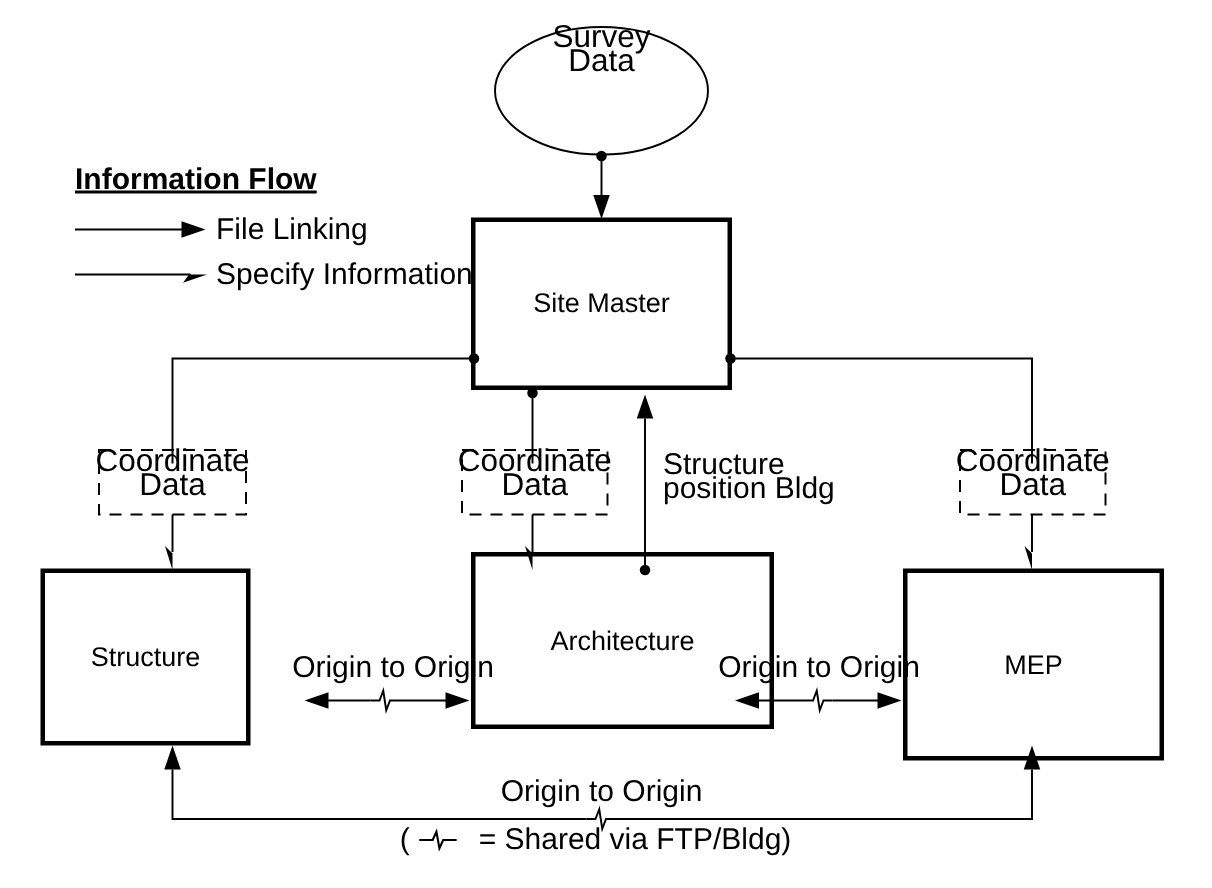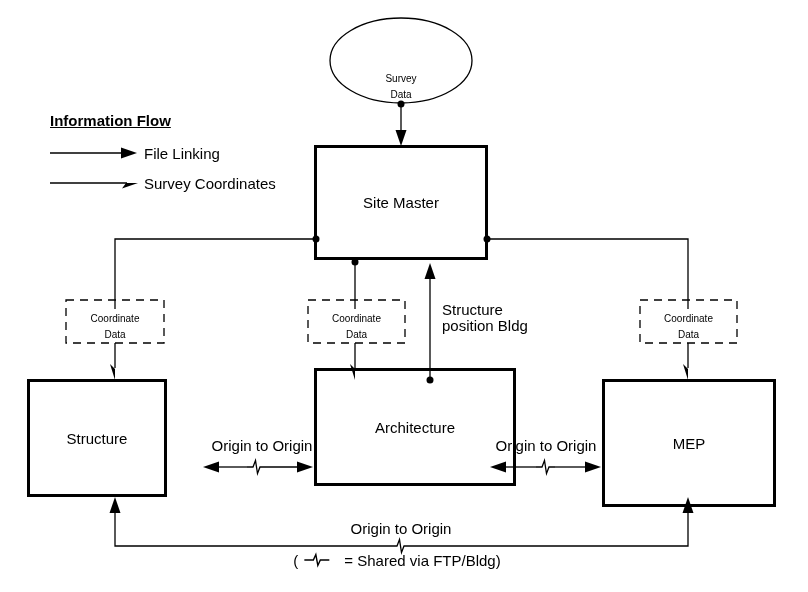--- a/index.html
+++ b/index.html
@@ -1,25 +1,25 @@
 <!DOCTYPE html>
 <html><head>
 <meta charset="utf-8">
 <style>
   html,body{margin:0;padding:0;background:#ffffff;}
   #canvas{position:relative;width:808px;height:592px;background:#ffffff;overflow:hidden;
           font-family:"Liberation Sans", sans-serif;color:#000;}
   #wires{position:absolute;left:0;top:0;z-index:0;}
-  .txt{position:absolute;z-index:2;font-size:15px;line-height:15px;white-space:nowrap;}
+  .txt{position:absolute;z-index:2;font-size:20px;line-height:15px;white-space:nowrap;}
   .box{position:absolute;z-index:1;border:3px solid #000;box-sizing:border-box;
        display:flex;align-items:center;justify-content:center;background:transparent;
-       font-size:15px;}
+       font-size:18px;}
   .celllabel{position:absolute;z-index:2;display:flex;flex-direction:column;
-       align-items:center;justify-content:flex-end;text-align:center;
-       font-size:10px;line-height:16px;}
+       align-items:center;justify-content:flex-start;text-align:center;
+       font-size:21px;line-height:16px;}
   .center{transform:translateX(-50%);}
   .legend-title{font-weight:bold;text-decoration:underline;}
   .two-line{line-height:16px;white-space:nowrap;}
   .caption{display:flex;align-items:center;gap:5px;}
 </style>
 </head>
 <body>
 
 <div id="canvas">
 
@@ -104,21 +104,21 @@
       <polygon points="137,153 121,147.5 121,158.5" stroke="none"></polygon>
     </g>
     <g stroke="#000" fill="#000">
       <line x1="50" y1="183" x2="127" y2="183" stroke-width="1.3"></line>
       <polygon points="138,183 122,188.5 126,183" stroke="none"></polygon>
     </g>
   </svg>
 
   <div class="txt legend-title" style="left:50px;top:113px;">Information Flow</div>
   <div class="txt" style="left:144px;top:146px;text-align:center;">File Linking</div>
-  <div class="txt" style="left:144px;top:176px;">Survey Coordinates</div>
+  <div class="txt" style="left:144px;top:176px;">Specify Information</div>
 
   <div class="celllabel" style="left:330px;top:17px;width:142px;height:86px;">
     <span class="two-line">Survey</span>
     <span class="two-line">Data</span>
   </div>
 
   <div class="box" style="left:314px;top:145px;width:174px;height:115px;">
     <span>Site Master</span>
   </div>
   <div class="box" style="left:27px;top:379px;width:140px;height:118px;">

